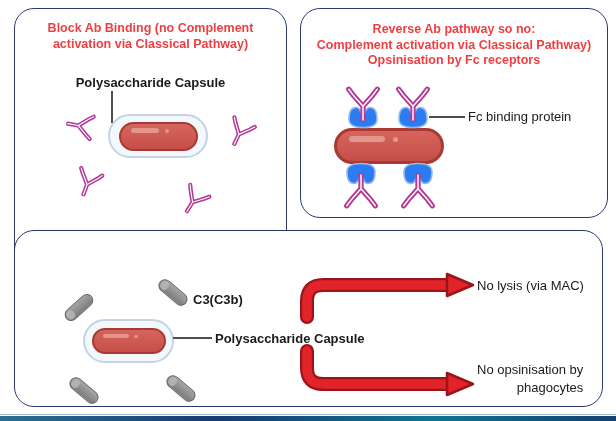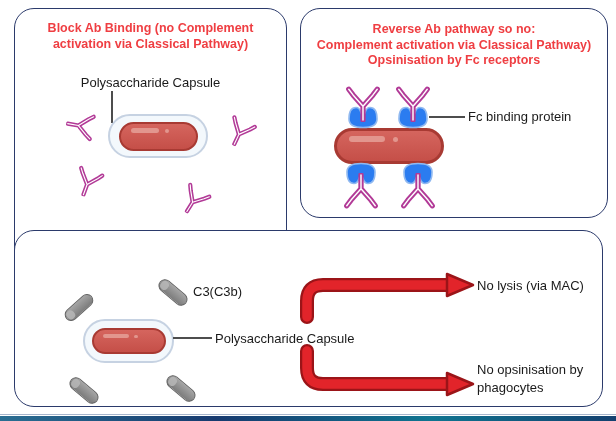--- a/index.html
+++ b/index.html
@@ -4,22 +4,22 @@
 <style>
   html,body{margin:0;padding:0;background:#ffffff;}
   .canvas{position:relative;width:616px;height:421px;background:#ffffff;overflow:hidden;
           font-family:"Liberation Sans","DejaVu Sans",sans-serif;}
   .panel{position:absolute;background:#ffffff;border:1.6px solid #2b3a6b;border-radius:20px;box-sizing:border-box;}
   .panel-tl{left:14px;top:8px;width:273px;height:272px;}
   .panel-tr{left:300px;top:8px;width:308px;height:210px;}
   .panel-b{left:14px;top:230px;width:589px;height:177px;}
   .title{position:absolute;left:0;width:100%;text-align:center;color:#ef3e42;
          font-size:12.5px;line-height:15.5px;font-weight:600;white-space:pre-line;}
-  .blabel{position:absolute;color:#1a1a1a;font-size:13px;line-height:16px;}
-  .bold{font-weight:400;}
+  .blabel{position:absolute;color:#1a1a1a;font-size:13px;line-height:16px;text-align:right;}
+  .bold{font-weight:700;}
   .pline{position:absolute;background:#4d4d4d;}
   .capsule{position:absolute;background:#f3f8fc;border:2px solid #c6d2e2;border-radius:24px;
            box-sizing:border-box;display:flex;align-items:center;justify-content:center;}
   .bact{position:relative;background:linear-gradient(180deg,#d5655e 0%,#c54f48 100%);
         border:2.5px solid #a83a33;border-radius:20px;box-sizing:border-box;}
   .gloss{position:absolute;background:#e2968e;border-radius:4px;}
   .rod{position:absolute;width:34px;height:13px;border-radius:7px;
        background:linear-gradient(180deg,#a5a5a5,#7c7c7c);border:1.5px solid #646464;box-sizing:border-box;}
   .rod i{position:absolute;left:1px;top:1px;bottom:1px;width:8px;border-radius:6px;background:#b7b7b7;opacity:.85;}
   .absvg{position:absolute;pointer-events:none;}
@@ -109,21 +109,21 @@
     <svg class="absvg" style="left:98px;top:164px;width:38px;height:38px;transform:rotate(180deg);" viewBox="0 0 40 40">
         <use href="#antibody"></use>
       </svg>
 
     <div class="pline" style="left:128px;top:107px;width:36px;height:2px;"></div>
     <div class="blabel" style="left:167px;top:100px;">Fc binding protein</div>
   </section>
 
   <section class="panel panel-b">
 
-    <div class="blabel bold" style="left:178px;top:53px;">C3(C3b)</div>
+    <div class="blabel bold" style="left:178px;top:61px;">C3(C3b)</div>
 
     <div class="rod" style="left:47px;top:70px;transform:rotate(-42deg);">
         <i></i>
       </div>
     <div class="rod" style="left:141px;top:55px;transform:rotate(40deg);">
         <i></i>
       </div>
     <div class="rod" style="left:52px;top:153px;transform:rotate(40deg);">
         <i></i>
       </div>

